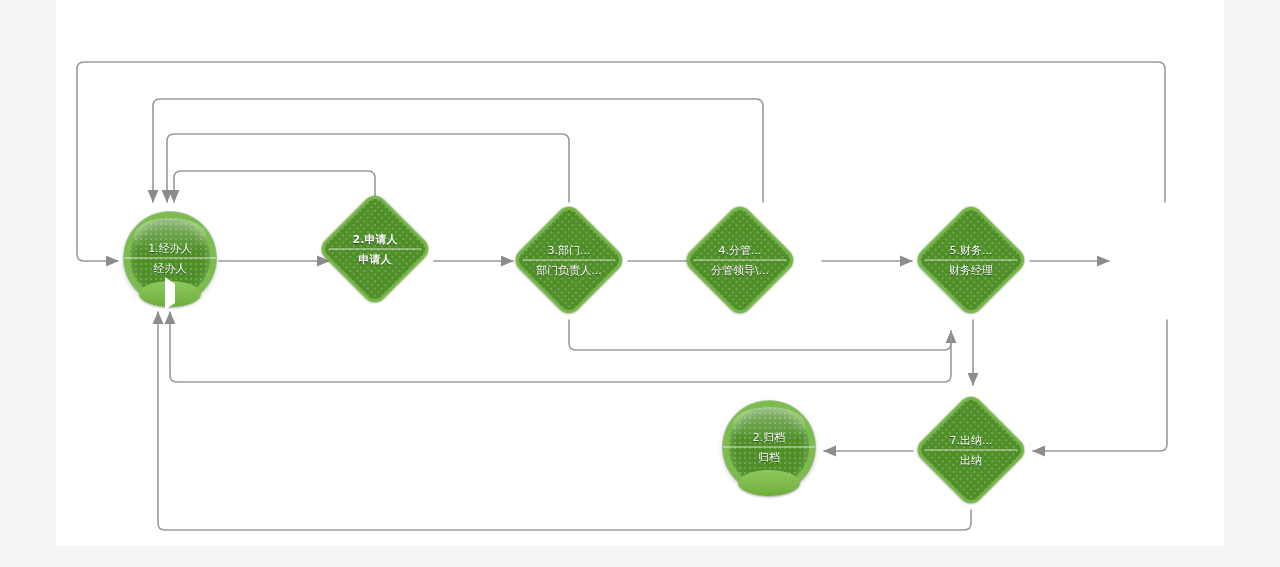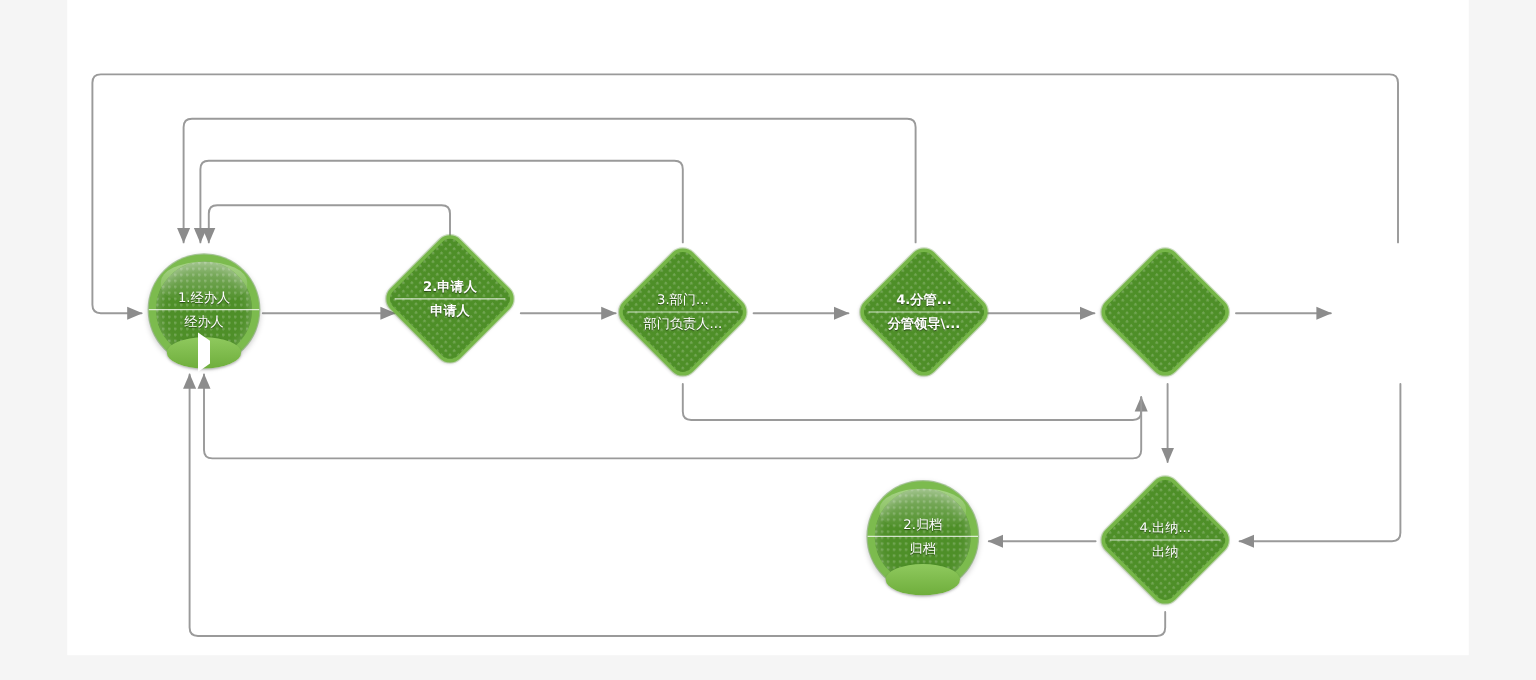--- a/index.html
+++ b/index.html
@@ -225,37 +225,41 @@
   </div>
 
   <div class="node diamond" style="left:511px; top:202px;">
     <div class="shape"></div>
     <div class="label">
       <span class="l1">3.部门...</span>
       <span class="l2">部门负责人...</span>
     </div>
   </div>
 
-  <div class="node diamond" style="left:712px; top:202px;font-weight:bold;">
+  <div class="node diamond" style="left:682px; top:202px;">
     <div class="shape"></div>
     <div class="label">
       <span class="l1">4.分管...</span>
       <span class="l2">分管领导\...</span>
     </div>
   </div>
 
   <div class="node diamond" style="left:913px; top:202px;">
     <div class="shape"></div>
+    <div class="label">
+      <span class="l1">5.财务...</span>
+      <span class="l2">财务经理</span>
+    </div>
   </div>
 
 
   <div class="node diamond" style="left:913px; top:392px;">
     <div class="shape"></div>
     <div class="label">
-      <span class="l1">4.出纳...</span>
+      <span class="l1">7.出纳...</span>
       <span class="l2">出纳</span>
     </div>
   </div>
 
   <div class="node circle" style="left:711px; top:389px;">
     <div class="shape"></div>
     <div class="gloss"></div>
     <div class="label">
       <span class="l1">2.归档</span>
       <span class="l2">归档</span>

